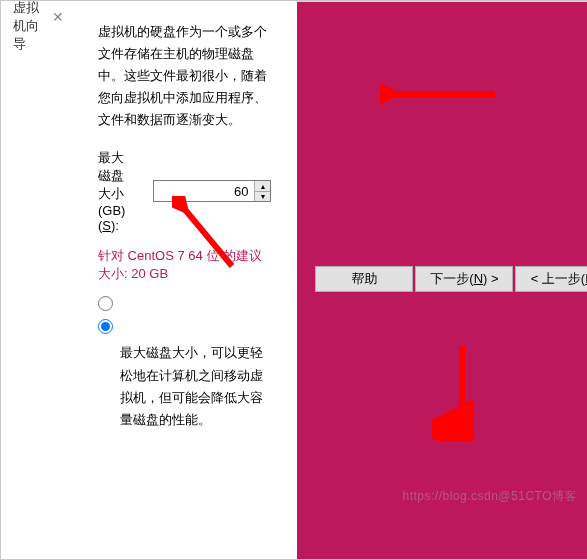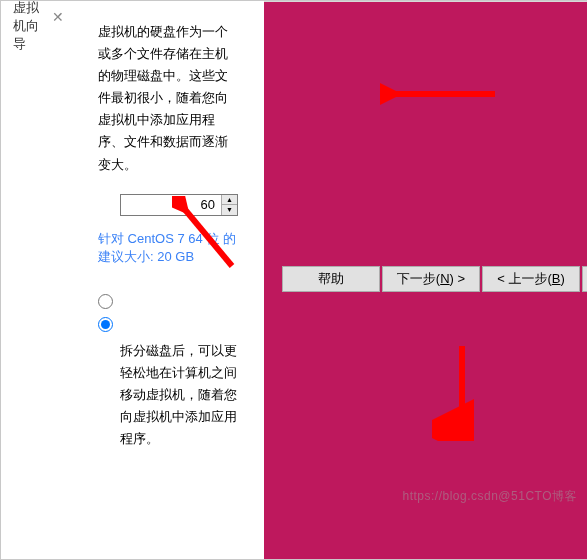--- a/index.html
+++ b/index.html
@@ -97,22 +97,22 @@
     border: none;
     background: #e8e8e8;
     font-size: 7px;
     line-height: 1;
     padding: 0;
     cursor: pointer;
     color: #000;
   }
   .spinner button:first-child { border-bottom: 1px solid #aaa; }
   .hint {
-    margin-bottom: 28px;
-    color: #3b82f6;
+    margin-bottom: 13px;
+    color: #be185d;
   }
   .radio-group { margin-left: 0; }
   .radio-row {
     display: flex;
     align-items: center;
     margin-bottom: 8px;
   }
   .radio-row input[type=radio] {
     width: 15px; height: 15px; margin: 0 6px 0 0;
   }
@@ -166,39 +166,42 @@
     <div class="close-btn">
       <span>✕</span>
     </div>
   </div>
 
 
   <div class="content">
     <div class="desc">虚拟机的硬盘作为一个或多个文件存储在主机的物理磁盘中。这些文件最初很小，随着您向虚拟机中添加应用程序、文件和数据而逐渐变大。</div>
 
     <div class="field-row">
+      <span class="field-label">
+        <span>最大磁盘大小 (GB)(</span><span class="ul">S</span><span>):</span>
+      </span>
       <div class="num-input-wrap">
         <input class="num-input" type="text" value="60" style="">
         <div class="spinner">
           <button>▲</button>
           <button>▼</button>
         </div>
       </div>
     </div>
 
     <div class="hint">针对 CentOS 7 64 位 的建议大小: 20 GB</div>
 
     <div class="radio-group">
       <div class="radio-row">
         <input type="radio" name="disktype" style="">
       </div>
       <div class="radio-row">
         <input type="radio" name="disktype" checked="" style="">
       </div>
-      <div class="radio-desc">拆分磁盘后，可以更轻松地在计算机之间移动虚拟机，随着您向虚拟机中添加应用程序。</div>
+      <div class="radio-desc">最大磁盘大小，可以更轻松地在计算机之间移动虚拟机，但可能会降低大容量磁盘的性能。</div>
     </div>
 
     <svg class="arrow" style="left:308px; top:78px;" width="120" height="30">
       <defs>
           <marker id="ah1" markerWidth="10" markerHeight="10" refX="2" refY="5" orient="auto">
             <path d="M10,0 L0,5 L10,10 Z" fill="#ff0000"></path>
           </marker>
         </defs>
       <line x1="115" y1="15" x2="10" y2="15" stroke="#ff0000" stroke-width="6" marker-end="url(#ah1)"></line>
     </svg>

